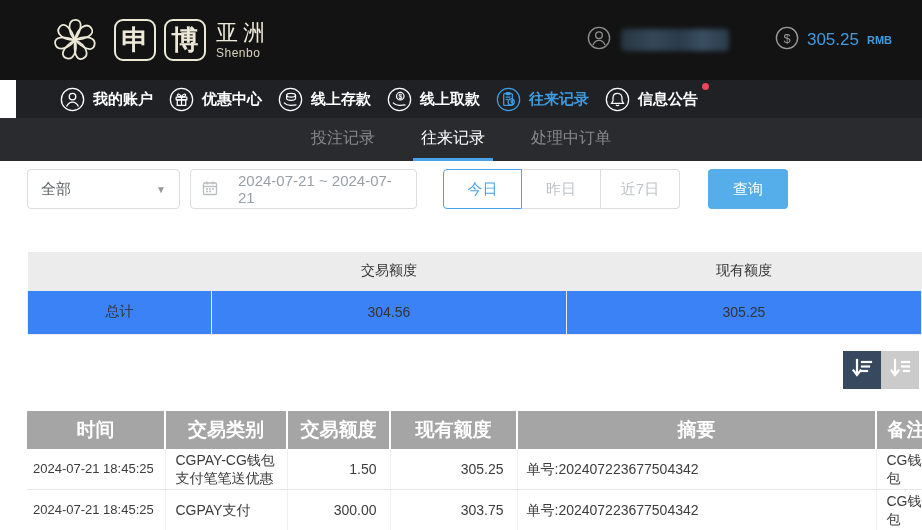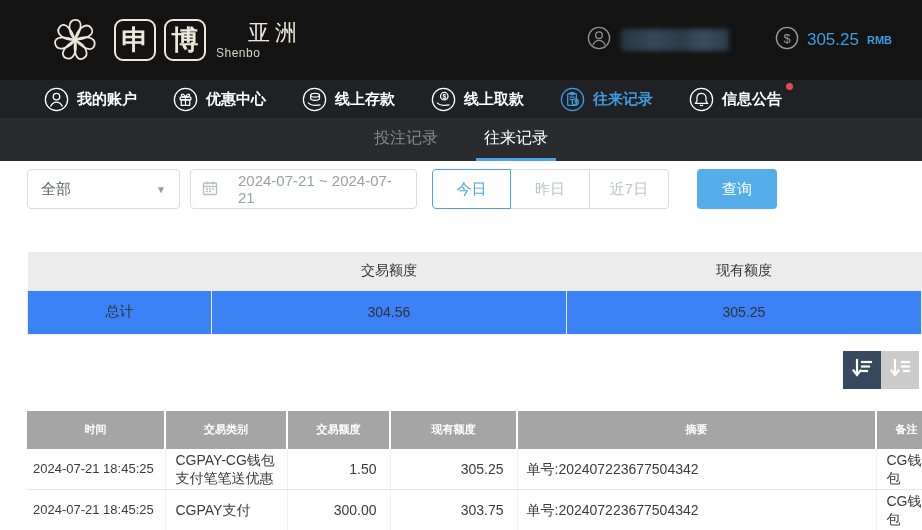--- a/index.html
+++ b/index.html
@@ -21,21 +21,21 @@
   .acct { display:flex; align-items:center; }
   .blurname { width:108px; height:22px; border-radius:4px; margin-left:10px;
               background:linear-gradient(90deg,#27363f 0%,#35485a 30%,#2b3b49 55%,#3a4f63 75%,#2b3b49 100%);
               filter:blur(2.5px); }
   .balwrap { display:flex; align-items:center; margin-left:46px; gap:8px; }
   .bal { color:#3e9ce4; font-size:17px; }
   .cur { color:#3e9ce4; font-size:11px; font-weight:bold; }
 
   
   .mainnav { height:38px; background:#1f2124; display:flex; align-items:center;
-             padding-left:44px; gap:36px; }
+             padding-left:44px; gap:16px;margin-left:16px; }
   .nitem { display:flex; align-items:center; gap:8px; color:#fff; font-size:15px;
            font-weight:bold; cursor:pointer; position:relative; text-decoration:none; }
   .nitem svg { display:block; }
   .nitem.active { color:#3f9be0; }
   .ndot { position:absolute; top:-4px; right:-11px; width:7px; height:7px;
           border-radius:50%; background:#e8485a; }
 
   
   .subtabs { height:43px; background:#2a2b2e; display:flex; justify-content:center;
              gap:30px; }
@@ -47,21 +47,21 @@
   .content { padding-left:27px; }
 
   .filters { margin-top:8px; display:flex; height:40px; }
   .fselect { width:153px; border:1px solid #dcdcdc; border-radius:4px; display:flex;
              align-items:center; justify-content:space-between; padding:0 13px;
              color:#606266; font-size:15px; cursor:pointer; background:#fff; }
   .caret { color:#999; font-size:10px; }
   .fdate { width:227px; margin-left:10px; border:1px solid #dcdcdc; border-radius:4px;
            display:flex; align-items:center; gap:20px; padding:0 11px; color:#9aa0a6;
            font-size:15px; cursor:pointer; background:#fff; }
-  .qgroup { display:flex; margin-left:15px;justify-content:space-between; }
+  .qgroup { display:flex; margin-left:26px;justify-content:space-between; }
   .qbtn { width:79px; border:1px solid #dcdcdc; border-left:none; display:flex;
           align-items:center; justify-content:center; color:#bfc3c7; font-size:15px;
           cursor:pointer; background:#fff; }
   .qbtn:first-child { border-left:1px solid #dcdcdc; border-radius:4px 0 0 4px; }
   .qbtn:last-child { border-radius:0 4px 4px 0; }
   .qbtn.active { border:1px solid #4aa3e8; color:#4aa3e8; }
   .searchbtn { width:80px; height:40px; margin-left:28px; background:#55aee9; border:none;
                color:#fff; font-size:15px; border-radius:4px; cursor:pointer; }
 
   
@@ -75,21 +75,21 @@
   .sortrow { margin-top:16px; display:flex; justify-content:flex-end; padding-right:3px; }
   .sbtn { width:38px; height:38px; display:flex; align-items:center; justify-content:center;
           cursor:pointer; border:none; }
   .sbtn.desc { background:#36495e; }
   .sbtn.asc  { background:#cbcbcb; }
 
   
   .tblwrap { margin-top:22px; width:895px; overflow:hidden; }
   table.grid { width:909px; table-layout:fixed; border-collapse:collapse;
                font-size:14px; color:#3c3c3c; }
-  .grid th { background:#a5a5a5; color:#fff; height:38px; font-size:11px;
+  .grid th { background:#a5a5a5; color:#fff; height:38px; font-size:19px;
              font-weight:bold; border-right:2px solid #fff; }
   .grid th:last-child { border-right:none; }
   .grid td { height:40px; border-bottom:1px solid #e6e6e6; border-right:1px solid #f1f1f1;
              padding:2px 10px; line-height:18px; vertical-align:middle; background:#fff; }
   .grid td:last-child { border-right:none; }
   .c-time { white-space:nowrap; font-size:13px; padding-left:6px !important; overflow:hidden; }
   .c-type, .c-note { word-break:break-all; }
   .c-amt, .c-bal { text-align:right; padding-right:13px !important; }
   .c-sum { padding-left:9px !important; }
 </style>
@@ -107,21 +107,21 @@
           <path d="M0 0 C 2 -12, 12 -19, 17 -12 C 21 -6, 12 -1, 0 0 Z" transform="rotate(154.2)"></path>
           <path d="M0 0 C 2 -12, 12 -19, 17 -12 C 21 -6, 12 -1, 0 0 Z" transform="rotate(205.6)"></path>
           <path d="M0 0 C 2 -12, 12 -19, 17 -12 C 21 -6, 12 -1, 0 0 Z" transform="rotate(257)"></path>
           <path d="M0 0 C 2 -12, 12 -19, 17 -12 C 21 -6, 12 -1, 0 0 Z" transform="rotate(308.4)"></path>
         </g>
       </svg>
     </span>
     <span class="lbox">申</span>
     <span class="lbox">博</span>
     <span class="lregion">
-      <span class="big" style="display:block;margin-left:32px;">亚洲</span>
+      <span class="big" style="display:block;">亚洲</span>
       <span class="sub" style="display:block;">Shenbo</span>
     </span>
   </div>
 
   <div class="acct">
     <span>
       <svg viewBox="0 0 26 26" width="24" height="24" fill="none" stroke="#8d8d8d" stroke-width="1.5">
         <circle cx="13" cy="13" r="11.5"></circle>
         <circle cx="13" cy="10" r="3.6"></circle>
         <path d="M6.5 20.5c1.5-3.4 4-4.9 6.5-4.9s5 1.5 6.5 4.9"></path>
@@ -209,20 +209,21 @@
       </svg>
     </span>
     <span>信息公告</span>
     <i class="ndot"></i>
   </a>
 </nav>
 
 <div class="subtabs">
   <span class="stab">投注记录</span>
   <span class="stab active">往来记录</span>
+  <span class="stab">处理中订单</span>
 </div>
 
 <main class="content">
 
   <div class="filters">
     <div class="fselect">
       <span>全部</span>
       <span class="caret">▼</span>
     </div>
     <div class="fdate">

